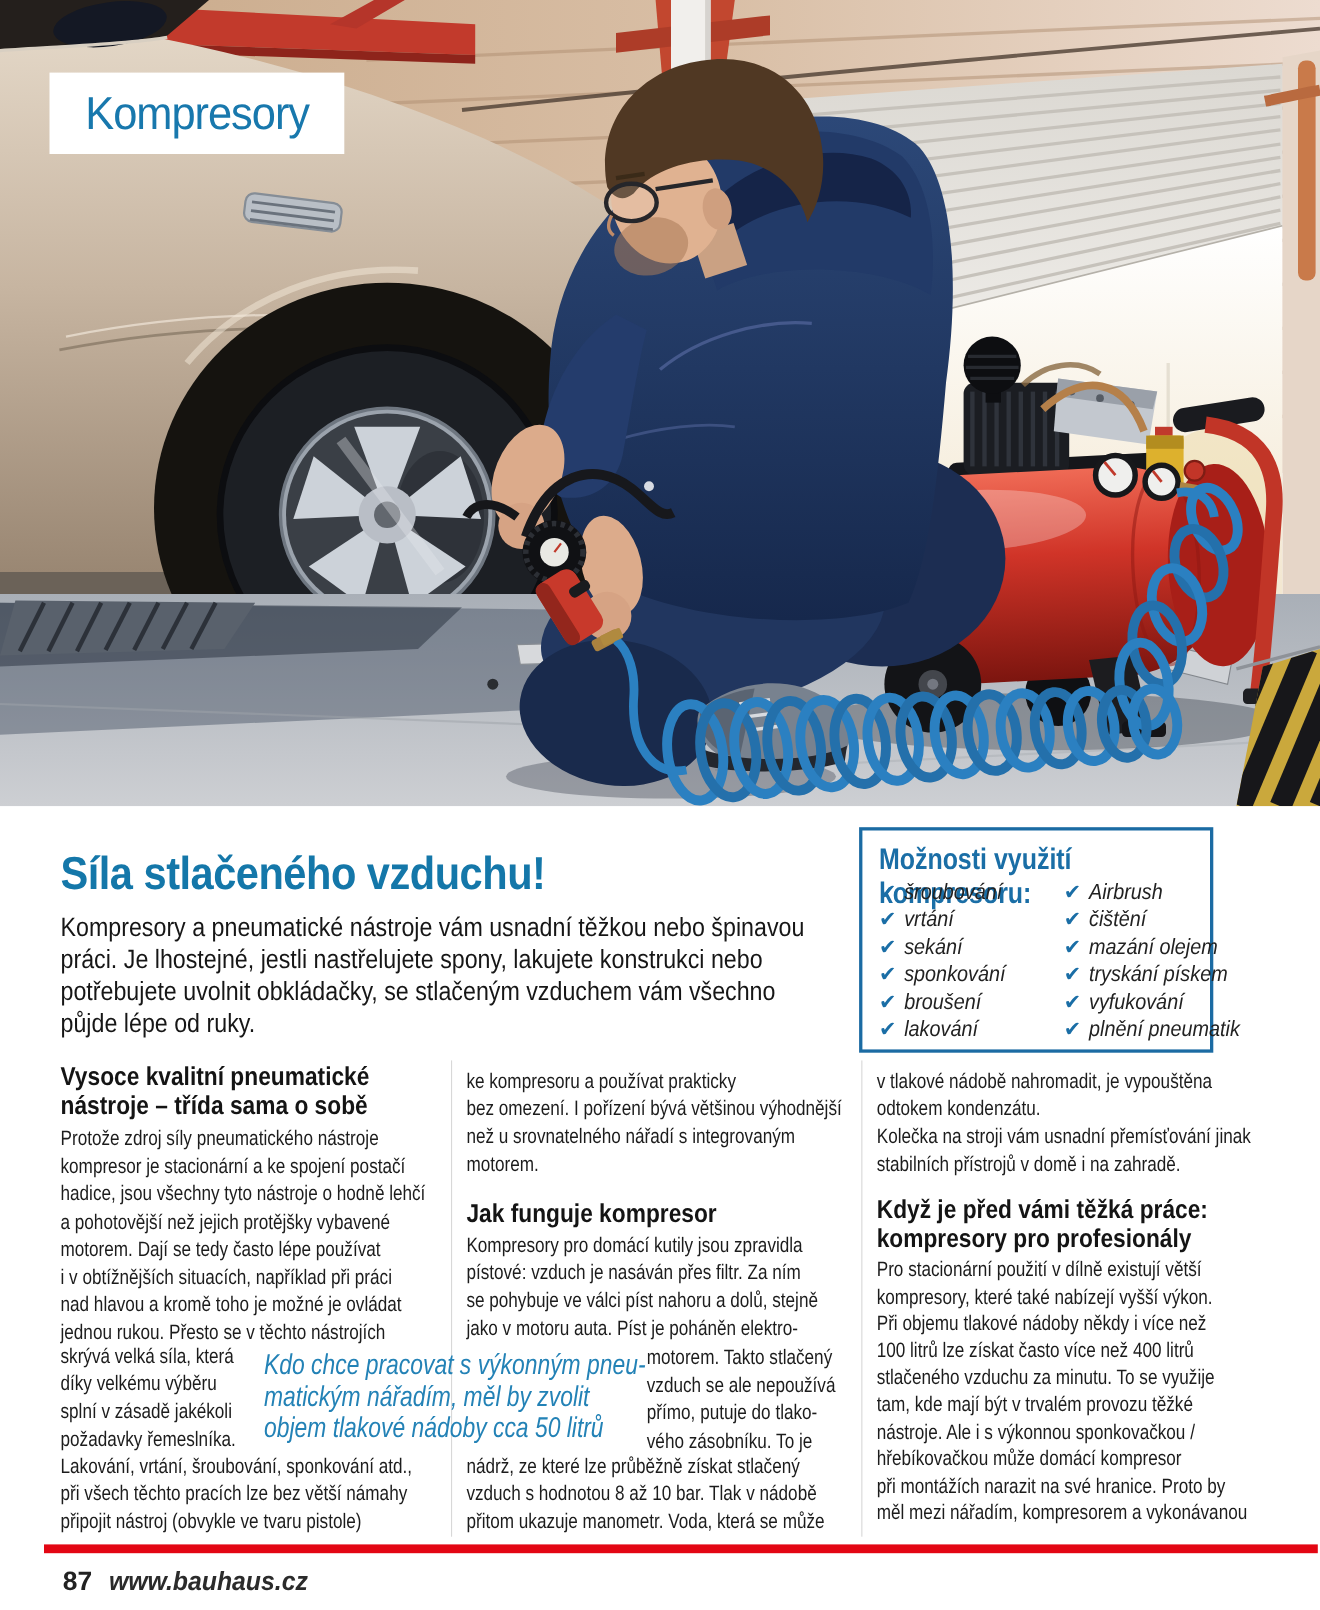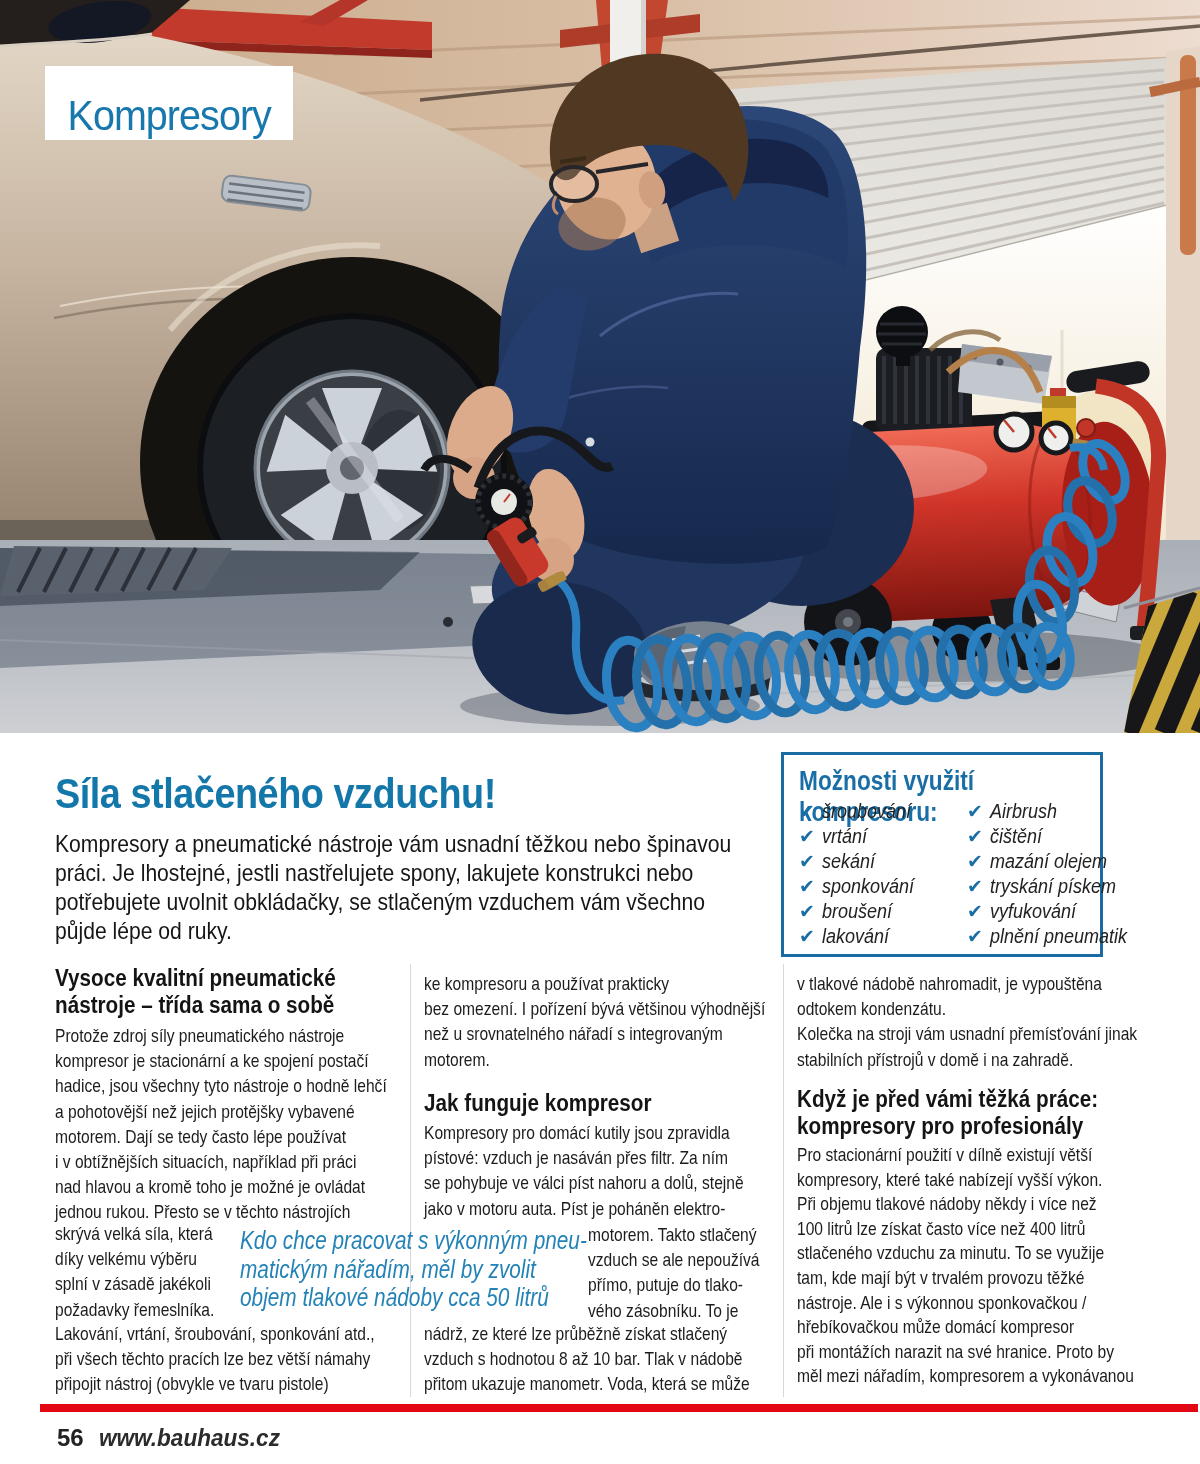--- a/index.html
+++ b/index.html
@@ -4,22 +4,22 @@
 <style>
   html,body{margin:0;padding:0;background:#ffffff;}
   #page{position:relative;width:1200px;height:1464px;background:#ffffff;overflow:hidden;
         font-family:"Liberation Sans",sans-serif;color:#1f1f1f;}
   .abs{position:absolute;}
   .ml{white-space:pre-line;}
   .cx{transform-origin:0 0;}
 
   
   #photo{left:0;top:0;width:1200px;height:733px;}
-  #cat-label{left:45px;top:66px;width:248px;height:74px;background:#ffffff;
-             display:flex;align-items:flex-end;justify-content:center;}
+  #cat-label{left:45px;top:66px;width:268px;height:74px;background:#ffffff;
+             display:flex;align-items:center;justify-content:center;}
   #cat-label span{font-size:42px;color:#1878ad;letter-spacing:-1px;transform:scaleX(.94);}
 
   
   #headline{left:55px;top:770px;width:700px;font-size:42px;font-weight:bold;color:#1477a9;
             letter-spacing:-.5px;transform:scaleX(.9);}
   #intro-par{left:55px;top:829px;width:850px;font-size:24px;line-height:29px;color:#161616;
              transform:scaleX(.88);}
 
   
   #usage-box{left:781px;top:752px;width:322px;height:205px;border:3px solid #1b6ba3;
@@ -502,16 +502,16 @@
 Při objemu tlakové nádoby někdy i více než
 100 litrů lze získat často více než 400 litrů
 stlačeného vzduchu za minutu. To se využije
 tam, kde mají být v trvalém provozu těžké
 nástroje. Ale i s výkonnou sponkovačkou /
 hřebíkovačkou může domácí kompresor
 při montážích narazit na své hranice. Proto by
 měl mezi nářadím, kompresorem a vykonávanou</div>
 
   <div id="footer-rule" class="abs"></div>
-  <div id="page-num" class="abs">56</div>
+  <div id="page-num" class="abs">87</div>
   <div id="site" class="abs">www.bauhaus.cz</div>
 
 </div>
 
 </body></html>

